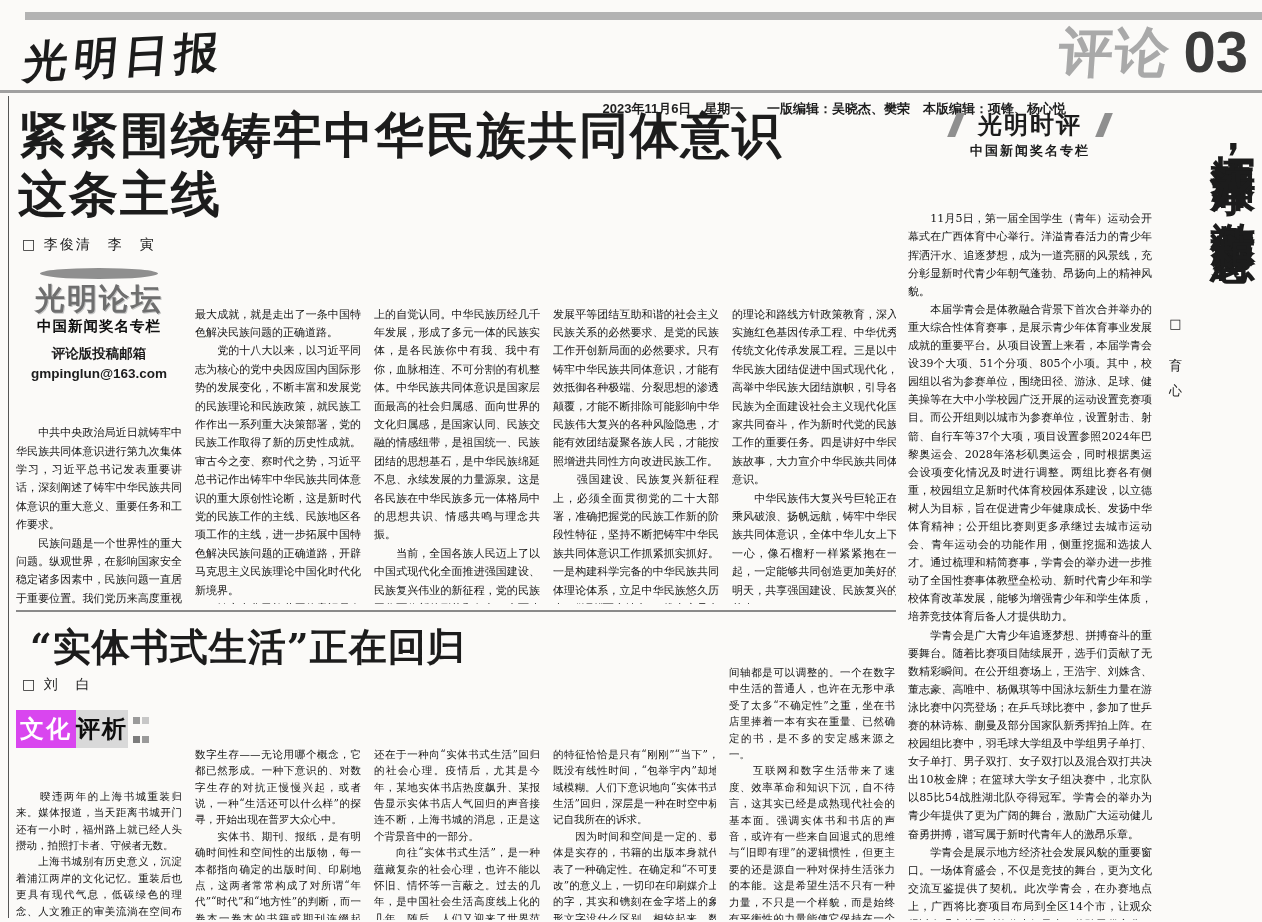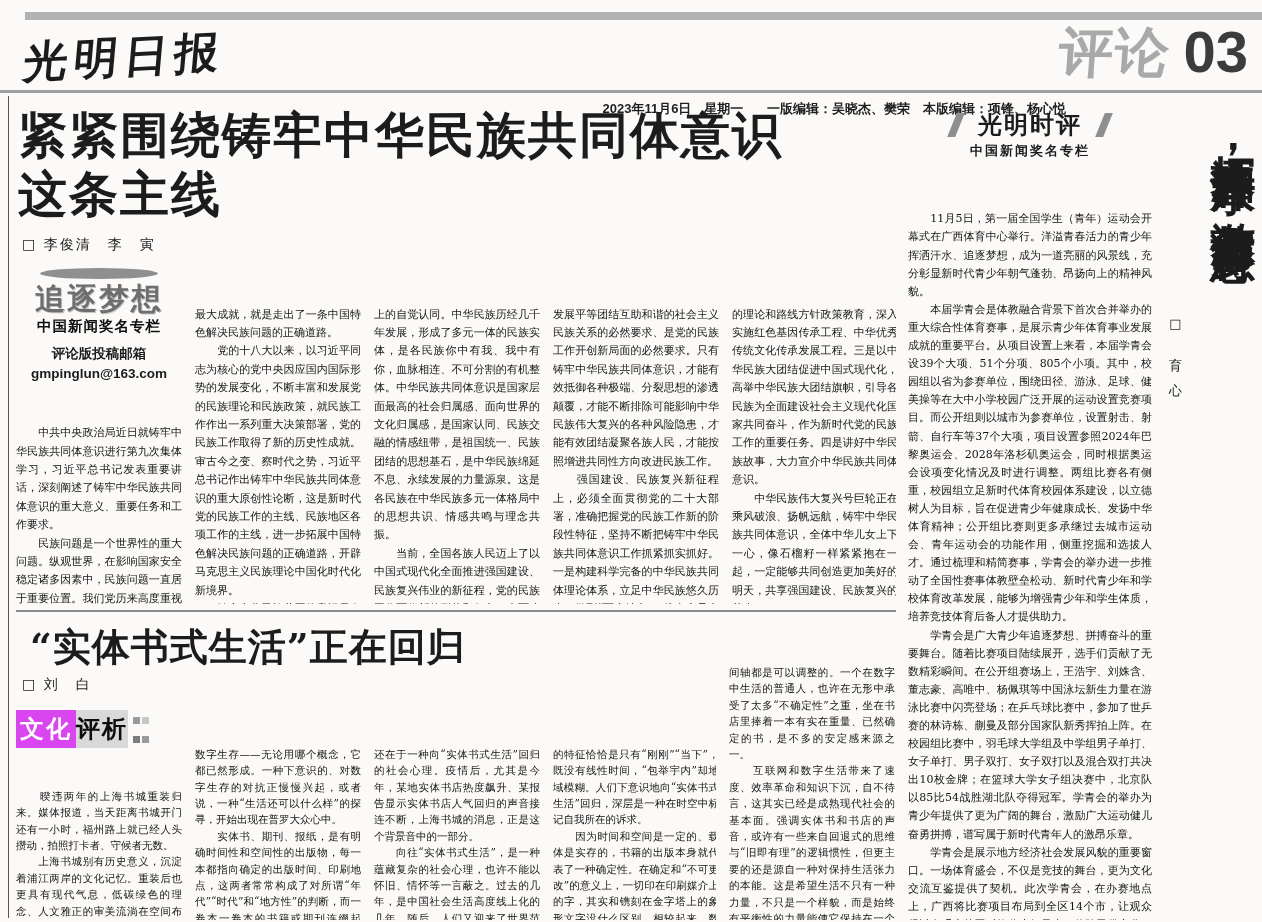--- a/index.html
+++ b/index.html
@@ -93,21 +93,21 @@
       <section class="top-article">
         <h1 class="main-title">
           <span>紧紧围绕铸牢中华民族共同体意识</span>
           <span>这条主线</span>
         </h1>
         <div class="byline">□ 李俊清　李　寅</div>
         <div class="cols">
           <div class="col">
             <div class="forum-badge">
               <div class="forum-shadow"></div>
-              <div class="forum-title">追逐梦想</div>
+              <div class="forum-title">光明论坛</div>
               <div class="forum-sub">中国新闻奖名专栏</div>
             </div>
             <div class="mailbox">
               <div>评论版投稿邮箱</div>
               <div>gmpinglun@163.com</div>
             </div>
             <div class="body-text">　　中共中央政治局近日就铸牢中华民族共同体意识进行第九次集体学习，习近平总书记发表重要讲话，深刻阐述了铸牢中华民族共同体意识的重大意义、重要任务和工作要求。
 　　民族问题是一个世界性的重大问题。纵观世界，在影响国家安全稳定诸多因素中，民族问题一直居于重要位置。我们党历来高度重视民族问题、民族工作，正确处理民族关系。习近平总书记指出，回顾党的百年历程，党的民族工作取得的</div>
           </div>
           <div class="col body-text">最大成就，就是走出了一条中国特色解决民族问题的正确道路。

